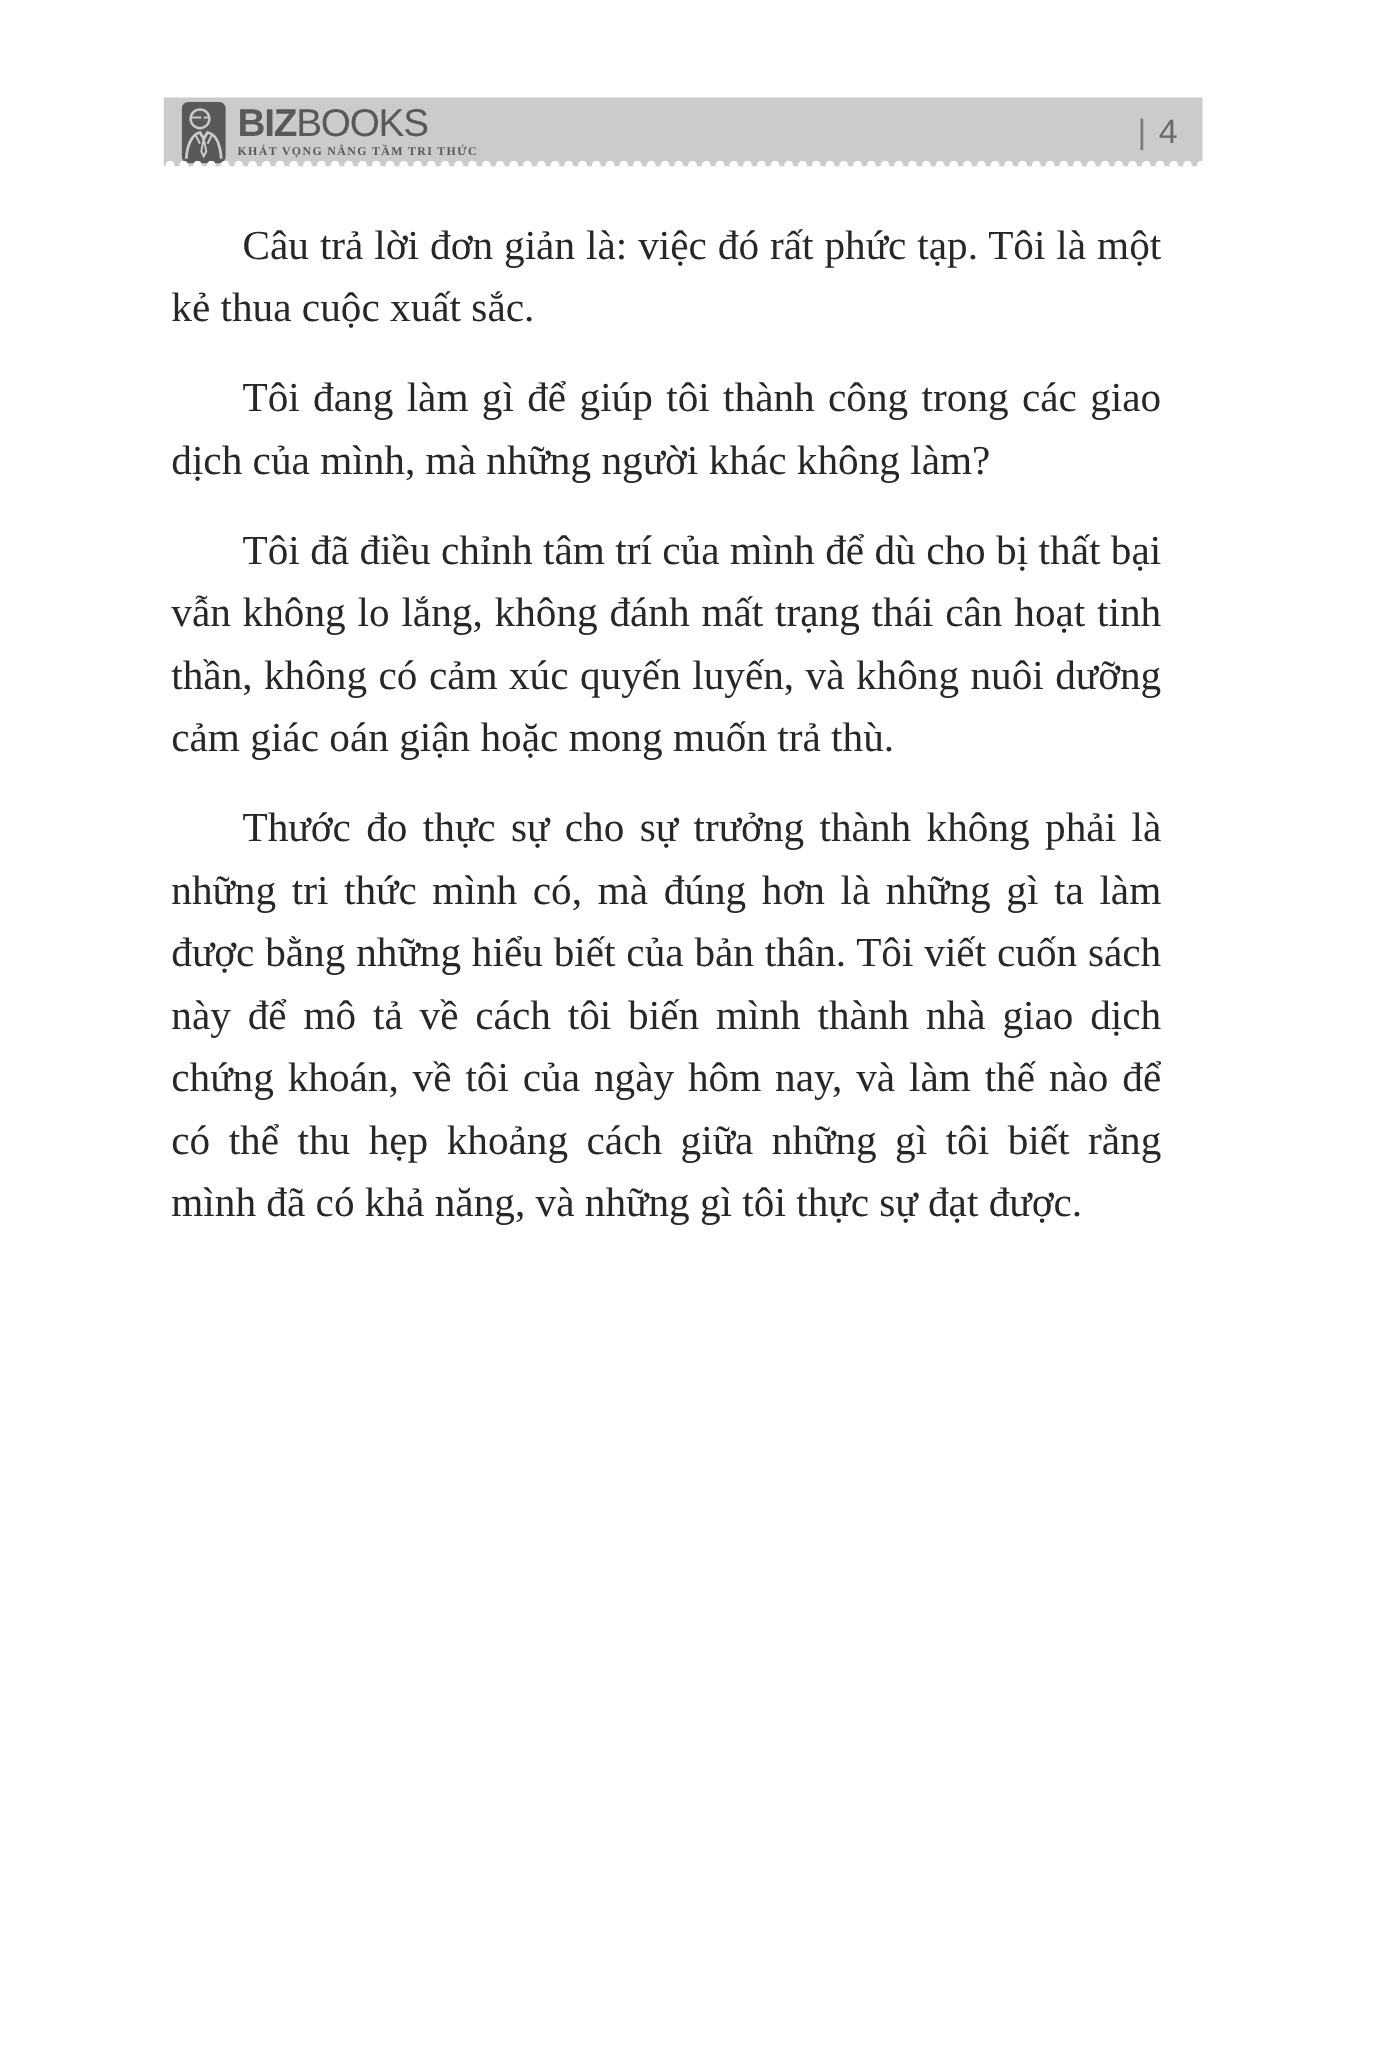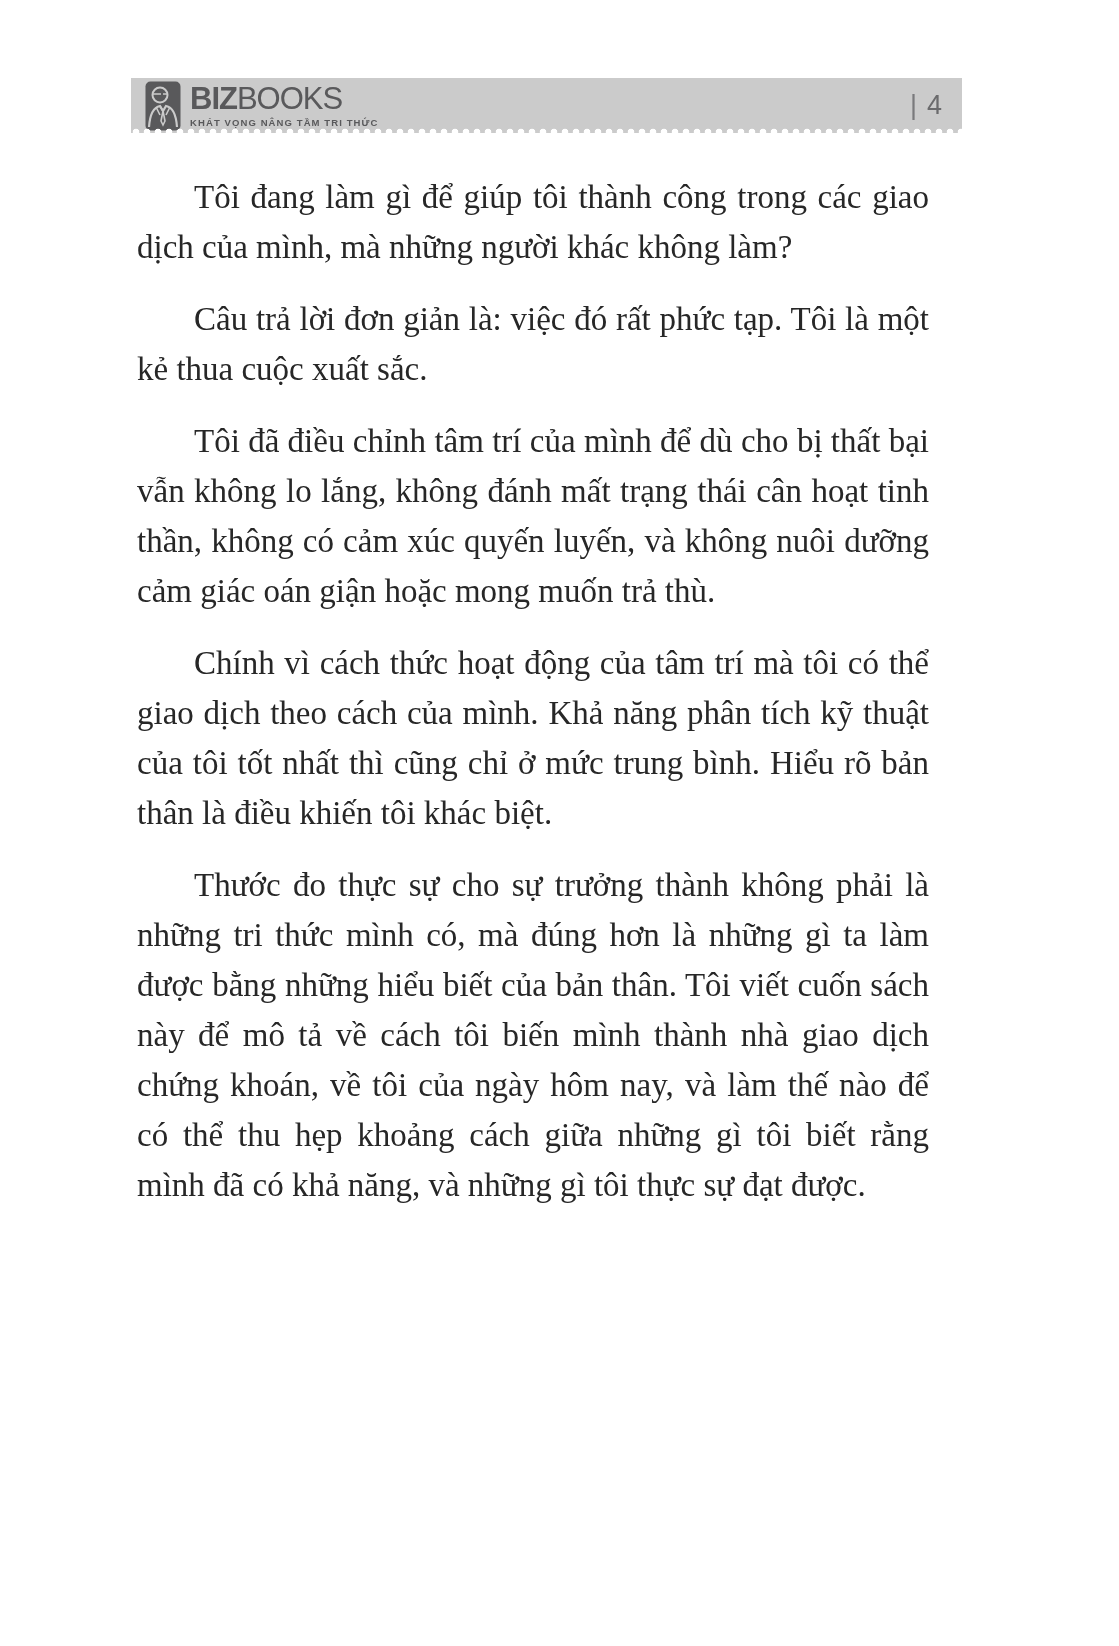--- a/index.html
+++ b/index.html
@@ -62,21 +62,21 @@
   .brand {
     font-family: "Liberation Sans", sans-serif;
     font-size: 31px;
     line-height: 30px;
     color: #59595b;
     letter-spacing: -1px;
   }
   .brand-bold { font-weight: 700; }
   .brand-light { font-weight: 400; }
   .tagline {
-    font-family: Liberation Sans, sans-serif;
+    font-family: Liberation Serif, serif;
     font-size: 9.5px;
     font-weight: 700;
     letter-spacing: 1.1px;
     color: #59595b;
     margin-top: 3px;
     white-space: nowrap;
   }
 
   .page-number {
     font-family: "Liberation Sans", sans-serif;
@@ -134,20 +134,19 @@
         <div class="tagline">KHÁT VỌNG NÂNG TẦM TRI THỨC</div>
       </div>
     </div>
     <div class="page-number">
       <span class="sep">|</span>
       <span>4</span>
     </div>
   </header>
 
   <main class="content" id="content">
+      <p><span>Câu trả lời đơn giản là: việc đó rất phức tạp. Tôi là một kẻ thua cuộc xuất sắc.</span></p>
       <p><span>Tôi đang làm gì để giúp tôi thành công trong các giao dịch của mình, mà những người khác không làm?</span></p>
-      <p><span>Câu trả lời đơn giản là: việc đó rất phức tạp. Tôi là một kẻ thua cuộc xuất sắc.</span></p>
       <p><span>Tôi đã điều chỉnh tâm trí của mình để dù cho bị thất bại vẫn không lo lắng, không đánh mất trạng thái cân hoạt tinh thần, không có cảm xúc quyến luyến, và không nuôi dưỡng cảm giác oán giận hoặc mong muốn </span><span class="italic">trả thù.</span></p>
-      <p><span>Chính vì cách thức hoạt động của tâm trí mà tôi có thể giao dịch theo cách của mình. Khả năng phân tích kỹ thuật của tôi tốt nhất thì cũng chỉ ở mức trung bình. Hiểu rõ bản thân là điều khiến tôi khác biệt.</span></p>
       <p><span>Thước đo thực sự cho sự trưởng thành không phải là những tri thức mình có, mà đúng hơn là những gì ta làm được bằng những hiểu biết của bản thân. Tôi viết cuốn sách này để mô tả về cách tôi biến mình thành nhà giao dịch chứng khoán, về tôi của ngày hôm nay, và làm thế nào để có thể thu hẹp khoảng cách giữa những gì tôi biết rằng mình đã có khả năng, và những gì tôi thực sự đạt được.</span></p>
     </main>
 
 </div>
 
 </body></html>

